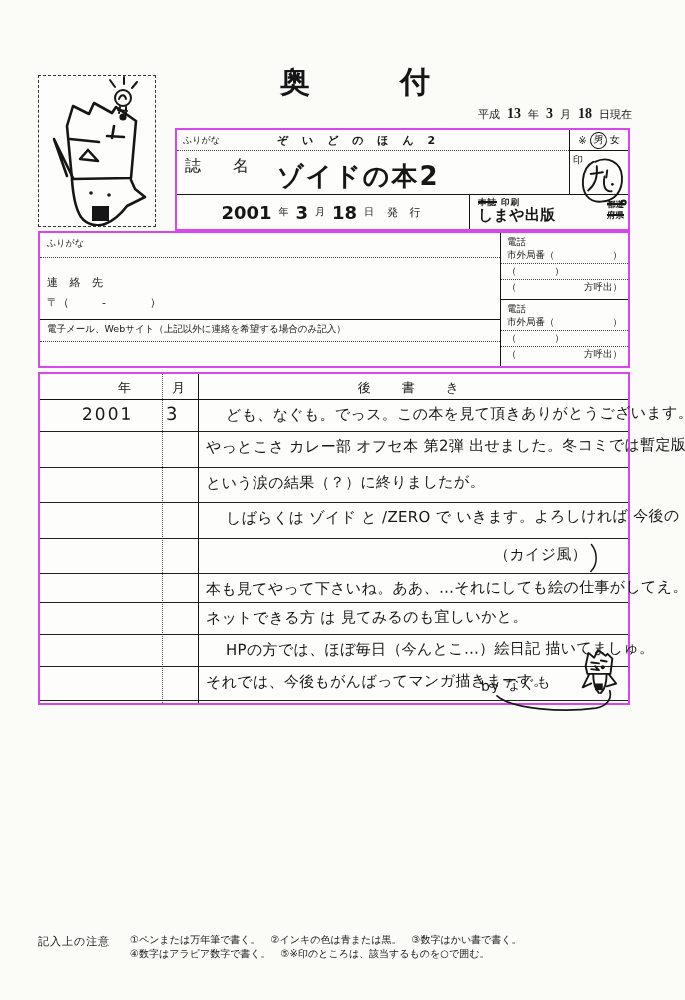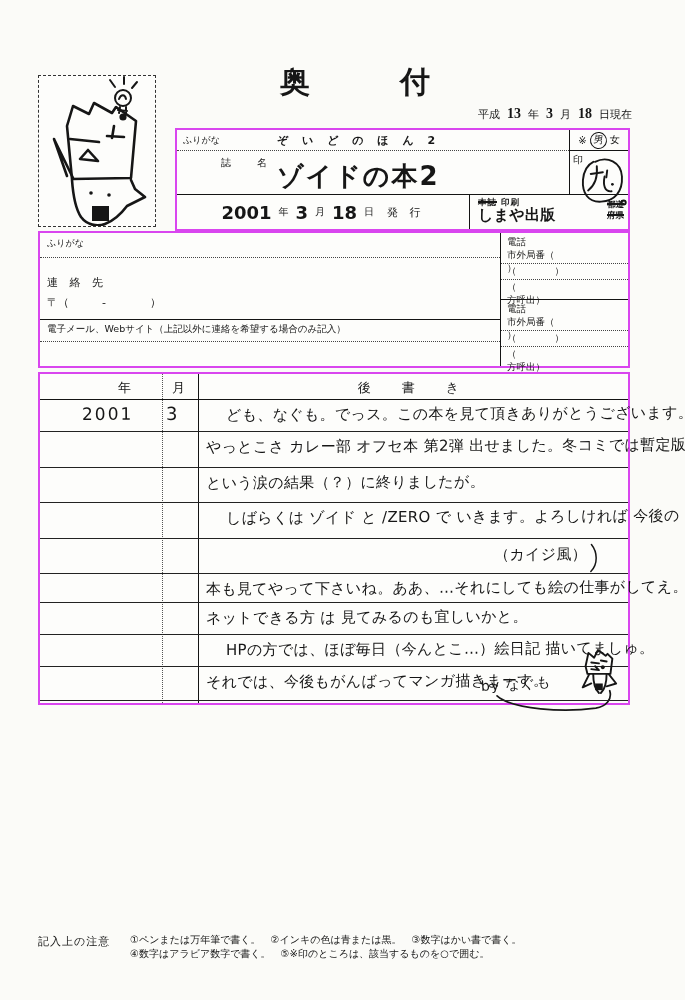--- a/index.html
+++ b/index.html
@@ -15,21 +15,21 @@
   
   .mascot-box{left:38px;top:75px;width:118px;height:152px;border:1.6px dashed #333;background:#fdfdfb;}
   
   .box1{left:175px;top:128px;width:455px;height:103px;display:flex;flex-direction:column;}
   .b1-top{display:flex;flex:1;min-height:0;}
   .b1-main{flex:1;display:flex;flex-direction:column;}
   .b1-r1{height:20px;border-bottom:1.2px dotted #444;position:relative;}
   .furigana-label{position:absolute;left:6px;top:4px;font-size:9px;}
   .furigana-value{position:absolute;left:100px;top:3px;font-size:11px;font-weight:bold;letter-spacing:5px;}
   .b1-r2{flex:1;position:relative;}
-  .title-label{position:absolute;left:8px;top:5px;font-size:10px;letter-spacing:8px;margin-left:36px;}
+  .title-label{position:absolute;left:8px;top:5px;font-size:16px;letter-spacing:8px;}
   .title-value{position:absolute;left:100px;top:8px;font-size:26px;font-weight:bold;letter-spacing:2px;}
   .b1-seal-col{width:58px;border-left:1.6px solid #141414;display:flex;flex-direction:column;}
   .gender-row{height:20px;border-bottom:1.6px solid #141414;display:flex;align-items:center;justify-content:center;gap:3px;font-size:10px;}
   .male-circle{display:inline-block;width:15px;height:15px;line-height:14px;text-align:center;border:1.6px solid #141414;border-radius:50%;transform:rotate(8deg);font-size:10px;}
   .seal-area{flex:1;position:relative;}
   .seal-label{position:absolute;left:3px;top:2px;font-size:10px;}
   .seal-scribble{position:absolute;left:6px;top:2px;}
   .b1-bottom{height:34px;border-top:1.6px solid #141414;display:flex;}
   .issue-cell{flex:1;display:flex;align-items:center;justify-content:center;gap:7px;white-space:nowrap;}
   .issue-cell .lg{font-size:18px;font-weight:bold;}
@@ -46,21 +46,21 @@
   .cl-furigana{height:20px;border-bottom:1.2px dotted #444;font-size:9px;padding:4px 0 0 7px;}
   .cl-contact{height:44px;padding:3px 0 0 7px;margin-top:14px;}
   .cl-contact .lbl{font-size:11px;letter-spacing:4px;}
   .cl-contact .postal{font-size:11px;margin-top:5px;}
   .cl-email{border-top:1.6px solid #141414;flex:1;display:flex;flex-direction:column;}
   .cl-email .hdr{height:18px;border-bottom:1.2px dotted #444;font-size:9.5px;padding:3px 0 0 7px;}
   .c-right{width:127px;border-left:1.6px solid #141414;display:flex;flex-direction:column;}
   .phone-block{flex:1;display:flex;flex-direction:column;font-size:9.5px;}
   .phone-block.second{border-top:1.6px solid #141414;}
   .ph-label{padding:3px 6px 0;height:12px;}
-  .ph-line{display:flex;justify-content:space-between;padding:1px 6px;height:13px;align-items:flex-start;flex-direction:column;}
+  .ph-line{display:flex;justify-content:space-between;padding:1px 6px;height:13px;align-items:flex-start;}
   .ph-dotted{border-bottom:1.2px dotted #444;}
   
   .ruled{display:flex;flex-direction:column;position:relative;}
   .box3{left:38px;top:372px;width:592px;height:333px;}
   .vline-dotted{position:absolute;top:0;bottom:0;left:122px;border-left:1.2px dotted #555;}
   .vline-solid{position:absolute;top:0;bottom:0;left:158px;border-left:1.6px solid #141414;}
   .ruled-header{height:25px;border-bottom:1.6px solid #141414;position:relative;font-size:13px;}
   .hdr-year{position:absolute;left:78px;top:5px;letter-spacing:2px;}
   .hdr-month{position:absolute;left:132px;top:5px;}
   .hdr-title{position:absolute;left:158px;right:0;top:5px;text-align:center;letter-spacing:9px;font-weight:500;}

